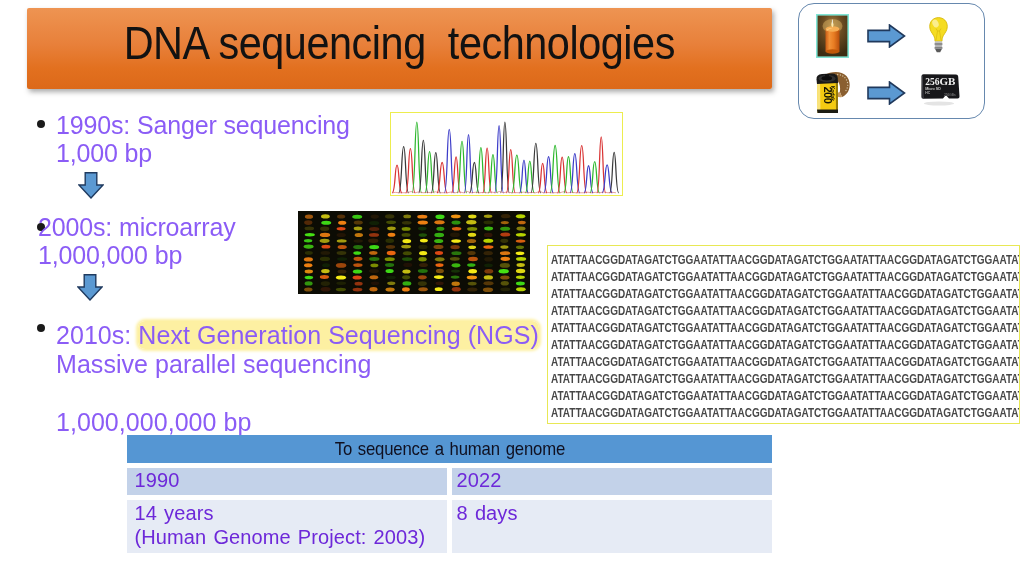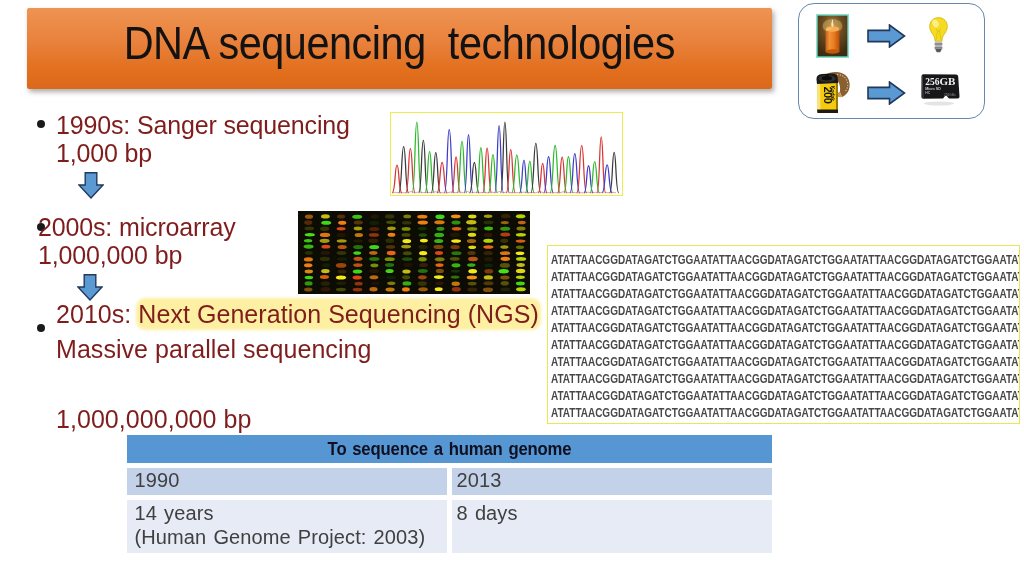--- a/index.html
+++ b/index.html
@@ -4,28 +4,28 @@
 html{background:#fff;}
 html,body{margin:0;padding:0;width:1024px;height:573px;overflow:hidden;
  font-family:"Liberation Sans",sans-serif;}
 .abs{position:absolute;}
 #title{left:27px;top:8px;width:745px;height:81px;border-radius:2px;
  background:linear-gradient(180deg,#ee9452 0%,#e8803a 45%,#e2701f 75%,#dc6919 100%);
  box-shadow:2px 3px 5px rgba(90,90,90,0.5);
  text-align:center;color:#121212;font-size:46px;line-height:71px;}
 #title span{display:inline-block;transform:scaleX(0.90);transform-origin:50% 50%;letter-spacing:-0.5px;}
 #icobox{left:798px;top:3px;width:187px;height:116px;border:1.6px solid #6688ae;border-radius:16px;box-sizing:border-box;background:#fff;}
-.bl{color:#7f1d1d;font-size:25px;line-height:28px;white-space:nowrap;letter-spacing:-0.15px;}
+.bl{color:#8b5cf6;font-size:25px;line-height:28px;white-space:nowrap;letter-spacing:-0.15px;}
 .dot{position:absolute;left:36.5px;width:8px;height:8px;border-radius:50%;background:#1a1a1a;}
 .hl{background:#fdf0a2;border-radius:7px;box-shadow:0 0 3px 2px #fdf0a2;position:relative;z-index:-1;}
 #dnabox{left:547px;top:245px;width:473px;height:179px;border:1.2px solid #e8e855;box-sizing:border-box;overflow:hidden;padding:4.5px 0 0 3px;}
 .dnal{white-space:nowrap;font-size:12.8px;font-weight:bold;color:#474747;line-height:17.1px;transform:scaleX(0.78);transform-origin:0 50%;}
 table{position:absolute;left:122px;top:429.5px;border-collapse:separate;border-spacing:5px;table-layout:fixed;width:655px;}
-td{font-size:20px;color:#404040;padding:0 0 0 7.5px;vertical-align:top;line-height:24px;letter-spacing:0.1px;word-spacing:1.5px;}
-tr.hdr td{background:#5596d3;text-align:center;font-weight:bold;color:#101020;height:28px;padding:0;vertical-align:middle;line-height:26px;}
+td{font-size:20px;color:#6d28d9;padding:0 0 0 7.5px;vertical-align:top;line-height:24px;letter-spacing:0.1px;word-spacing:1.5px;}
+tr.hdr td{background:#5596d3;text-align:center;font-weight:normal;color:#101020;height:28px;padding:0;vertical-align:middle;line-height:26px;}
 tr.hdr span{display:inline-block;transform:scaleX(0.88);font-size:19px;letter-spacing:-0.2px;}
 tr.r2 td{background:#c3d2e9;height:27px;padding-top:0.5px;}
 tr.r3 td{background:#e6ebf5;height:52px;padding-top:0.5px;}
 td.c2{padding-left:4.5px;}
 </style></head>
 <body>
 <div class="abs" id="title"><span>DNA sequencing&nbsp; technologies</span></div>
 
 <div class="abs" id="icobox"></div>
 
@@ -117,21 +117,21 @@
     <polygon points="7.2,0.8 18.8,0.8 18.8,13 25,13 13,26 1,13 7.2,13" fill="#5b99d2" stroke="#1f3a5f" stroke-width="1.4"></polygon>
   </svg>
 
 <div class="dot" style="top:222.5px;"></div>
 <div class="abs bl" style="left:38px;top:212.5px;">2000s: microarray<br>1,000,000 bp</div>
 <svg class="abs" style="left:77px;top:274px" width="26" height="27" viewBox="0 0 26 27">
     <polygon points="7.2,0.8 18.8,0.8 18.8,13 25,13 13,26 1,13 7.2,13" fill="#5b99d2" stroke="#1f3a5f" stroke-width="1.4"></polygon>
   </svg>
 
 <div class="dot" style="top:323.5px;"></div>
-<div class="abs bl" style="left:56px;top:297px;line-height:35px;letter-spacing:0.05px;">2010s: <span class="hl">Next Generation Sequencing (NGS)</span><br>Massive parallel sequencing<br><br>1,000,000,000 bp</div>
+<div class="abs bl" style="left:56px;top:321px;line-height:29px;letter-spacing:0.05px;">2010s: <span class="hl">Next Generation Sequencing (NGS)</span><br>Massive parallel sequencing<br><br>1,000,000,000 bp</div>
 
 <svg class="abs" style="left:390px;top:112px;background:#fff;border:1.5px solid #eded4e;box-sizing:border-box" width="233" height="84" viewBox="0 0 230 81" preserveAspectRatio="none">
     <path d="M1.2,78.8 C4.4,78.8 3.8,51.6 6.0,51.6 C8.2,51.6 7.6,78.8 10.8,78.8" fill="none" stroke="#d93434" stroke-width="1.25"></path>
     <path d="M7.7,78.8 C10.9,78.8 10.3,33.1 12.6,33.1 C14.9,33.1 14.2,78.8 17.5,78.8" fill="none" stroke="#3a3a3a" stroke-width="1.25"></path>
     <path d="M14.7,78.8 C17.8,78.8 17.2,35.3 19.3,35.3 C21.5,35.3 20.9,78.8 24.0,78.8" fill="none" stroke="#d93434" stroke-width="1.25"></path>
     <path d="M21.0,78.8 C24.1,78.8 23.6,9.1 25.7,9.1 C27.9,9.1 27.3,78.8 30.4,78.8" fill="none" stroke="#2db82d" stroke-width="1.25"></path>
     <path d="M27.6,78.8 C30.6,78.8 30.1,27.1 32.2,27.1 C34.3,27.1 33.7,78.8 36.7,78.8" fill="none" stroke="#3a3a3a" stroke-width="1.25"></path>
     <path d="M33.8,78.8 C36.9,78.8 36.3,38.2 38.4,38.2 C40.5,38.2 39.9,78.8 43.0,78.8" fill="none" stroke="#2db82d" stroke-width="1.25"></path>
     <path d="M40.0,78.8 C43.1,78.8 42.5,39.2 44.6,39.2 C46.7,39.2 46.2,78.8 49.2,78.8" fill="none" stroke="#3a3a3a" stroke-width="1.25"></path>
     <path d="M45.8,78.8 C49.1,78.8 48.5,48.9 50.9,48.9 C53.3,48.9 52.6,78.8 56.0,78.8" fill="none" stroke="#d93434" stroke-width="1.25"></path>
@@ -362,20 +362,20 @@
 <div class="dnal">ATATTAACGGDATAGATCTGGAATATTAACGGDATAGATCTGGAATATTAACGGDATAGATCTGGAATATTAACGGDATAGATCTGGA</div>
 </div>
 
 <table>
 <tbody>
       <tr class="hdr">
         <td colspan="2"><span>To sequence a human genome</span></td>
       </tr>
 <tr class="r2">
         <td>1990</td>
-        <td class="c2">2013</td>
+        <td class="c2">2022</td>
       </tr>
 <tr class="r3">
         <td>14 years<br>(Human Genome Project: 2003)</td>
         <td class="c2">8 days</td>
       </tr>
 </tbody>
   </table>
 
 </body></html>

